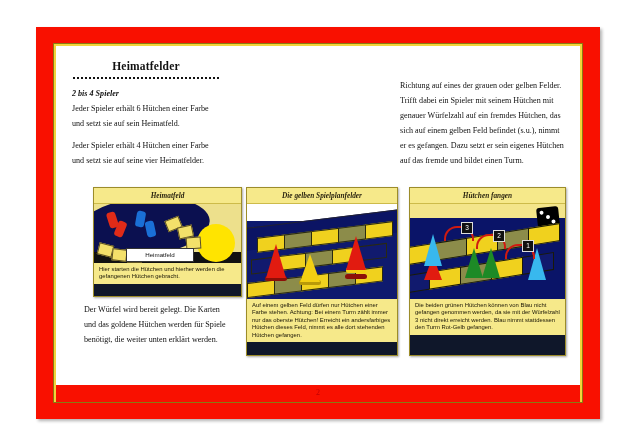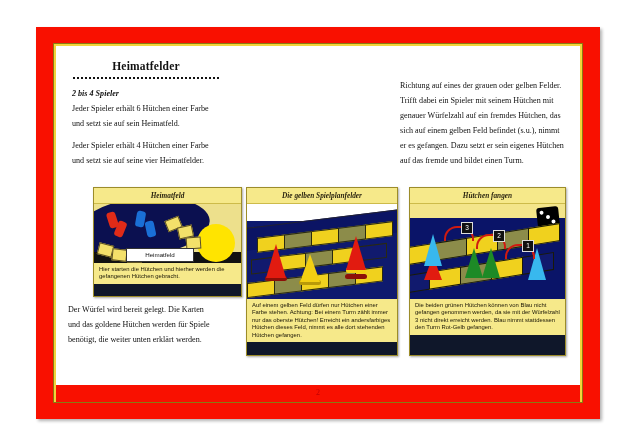--- a/index.html
+++ b/index.html
@@ -321,21 +321,21 @@
 
           <div class="numbox" style="left:112px;top:36px;">1</div>
           <div class="numbox" style="left:83px;top:26px;">2</div>
           <div class="numbox" style="left:51px;top:18px;">3</div>
         </div>
         <div class="panel-cap">Die beiden grünen Hütchen können von Blau nicht gefangen genommen werden, da sie mit der Würfelzahl 3 nicht direkt erreicht werden. Blau nimmt stattdessen den Turm Rot-Gelb gefangen.</div>
       </div>
 
     </div>
 
-    <div class="col body-txt" style="left:12px;top:256px;width:148px;">
+    <div class="col body-txt" style="left:28px;top:256px;width:148px;">
       <p>Der Würfel wird bereit gelegt. Die Karten und das goldene Hütchen werden für Spiele benötigt, die weiter unten erklärt werden.</p>
     </div>
 
   </div>
 
   <div class="folio-band">
     <div class="folio">2</div>
   </div>
 
 </div>

